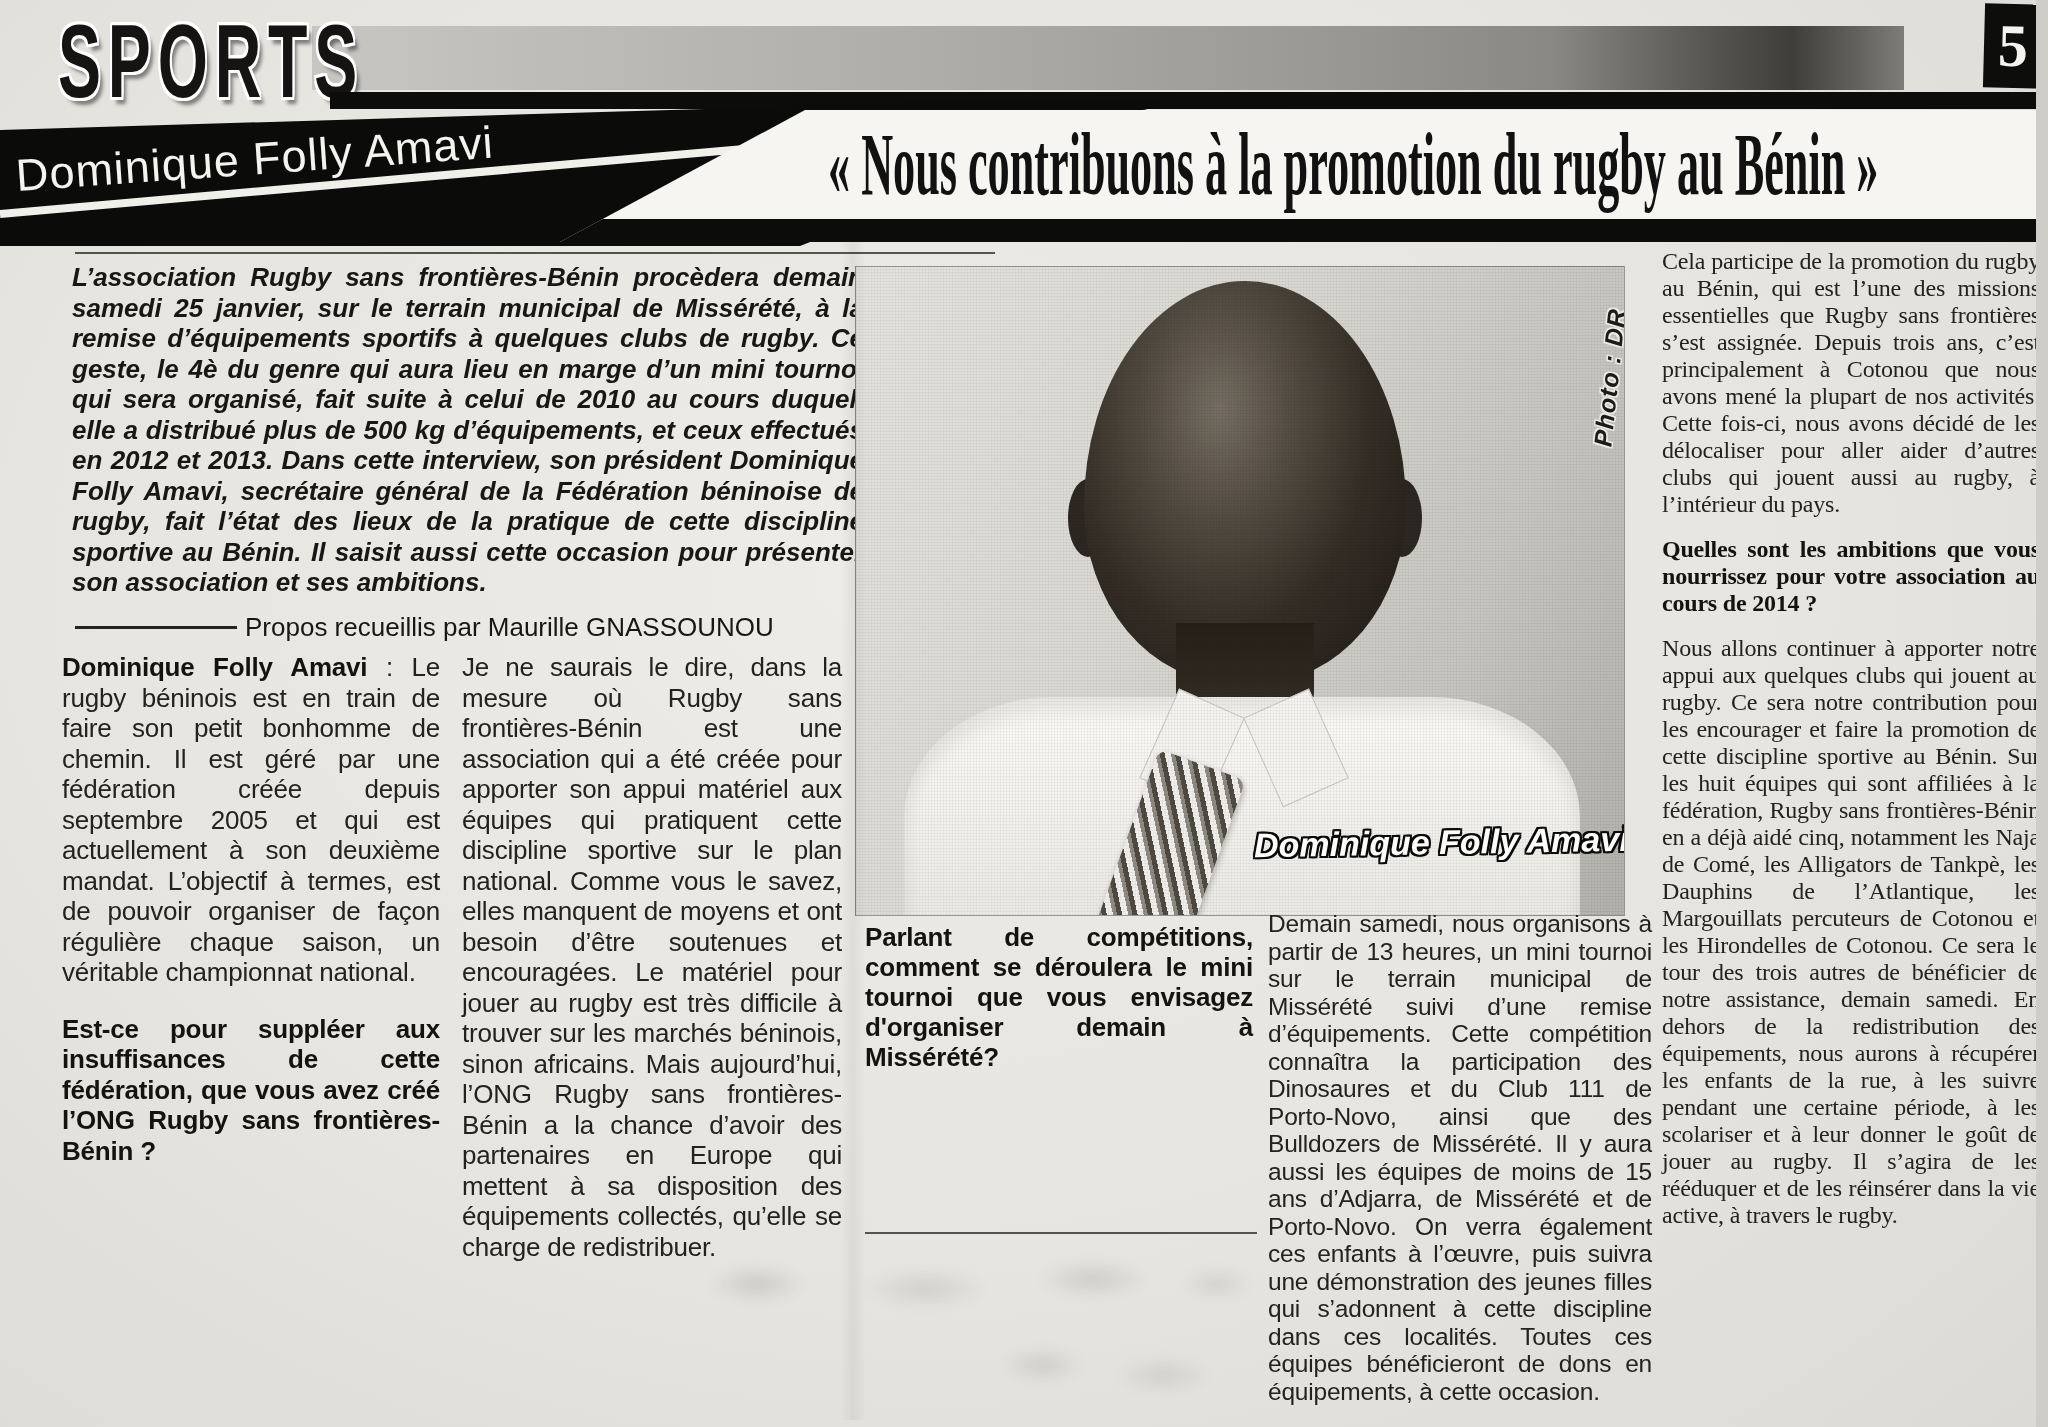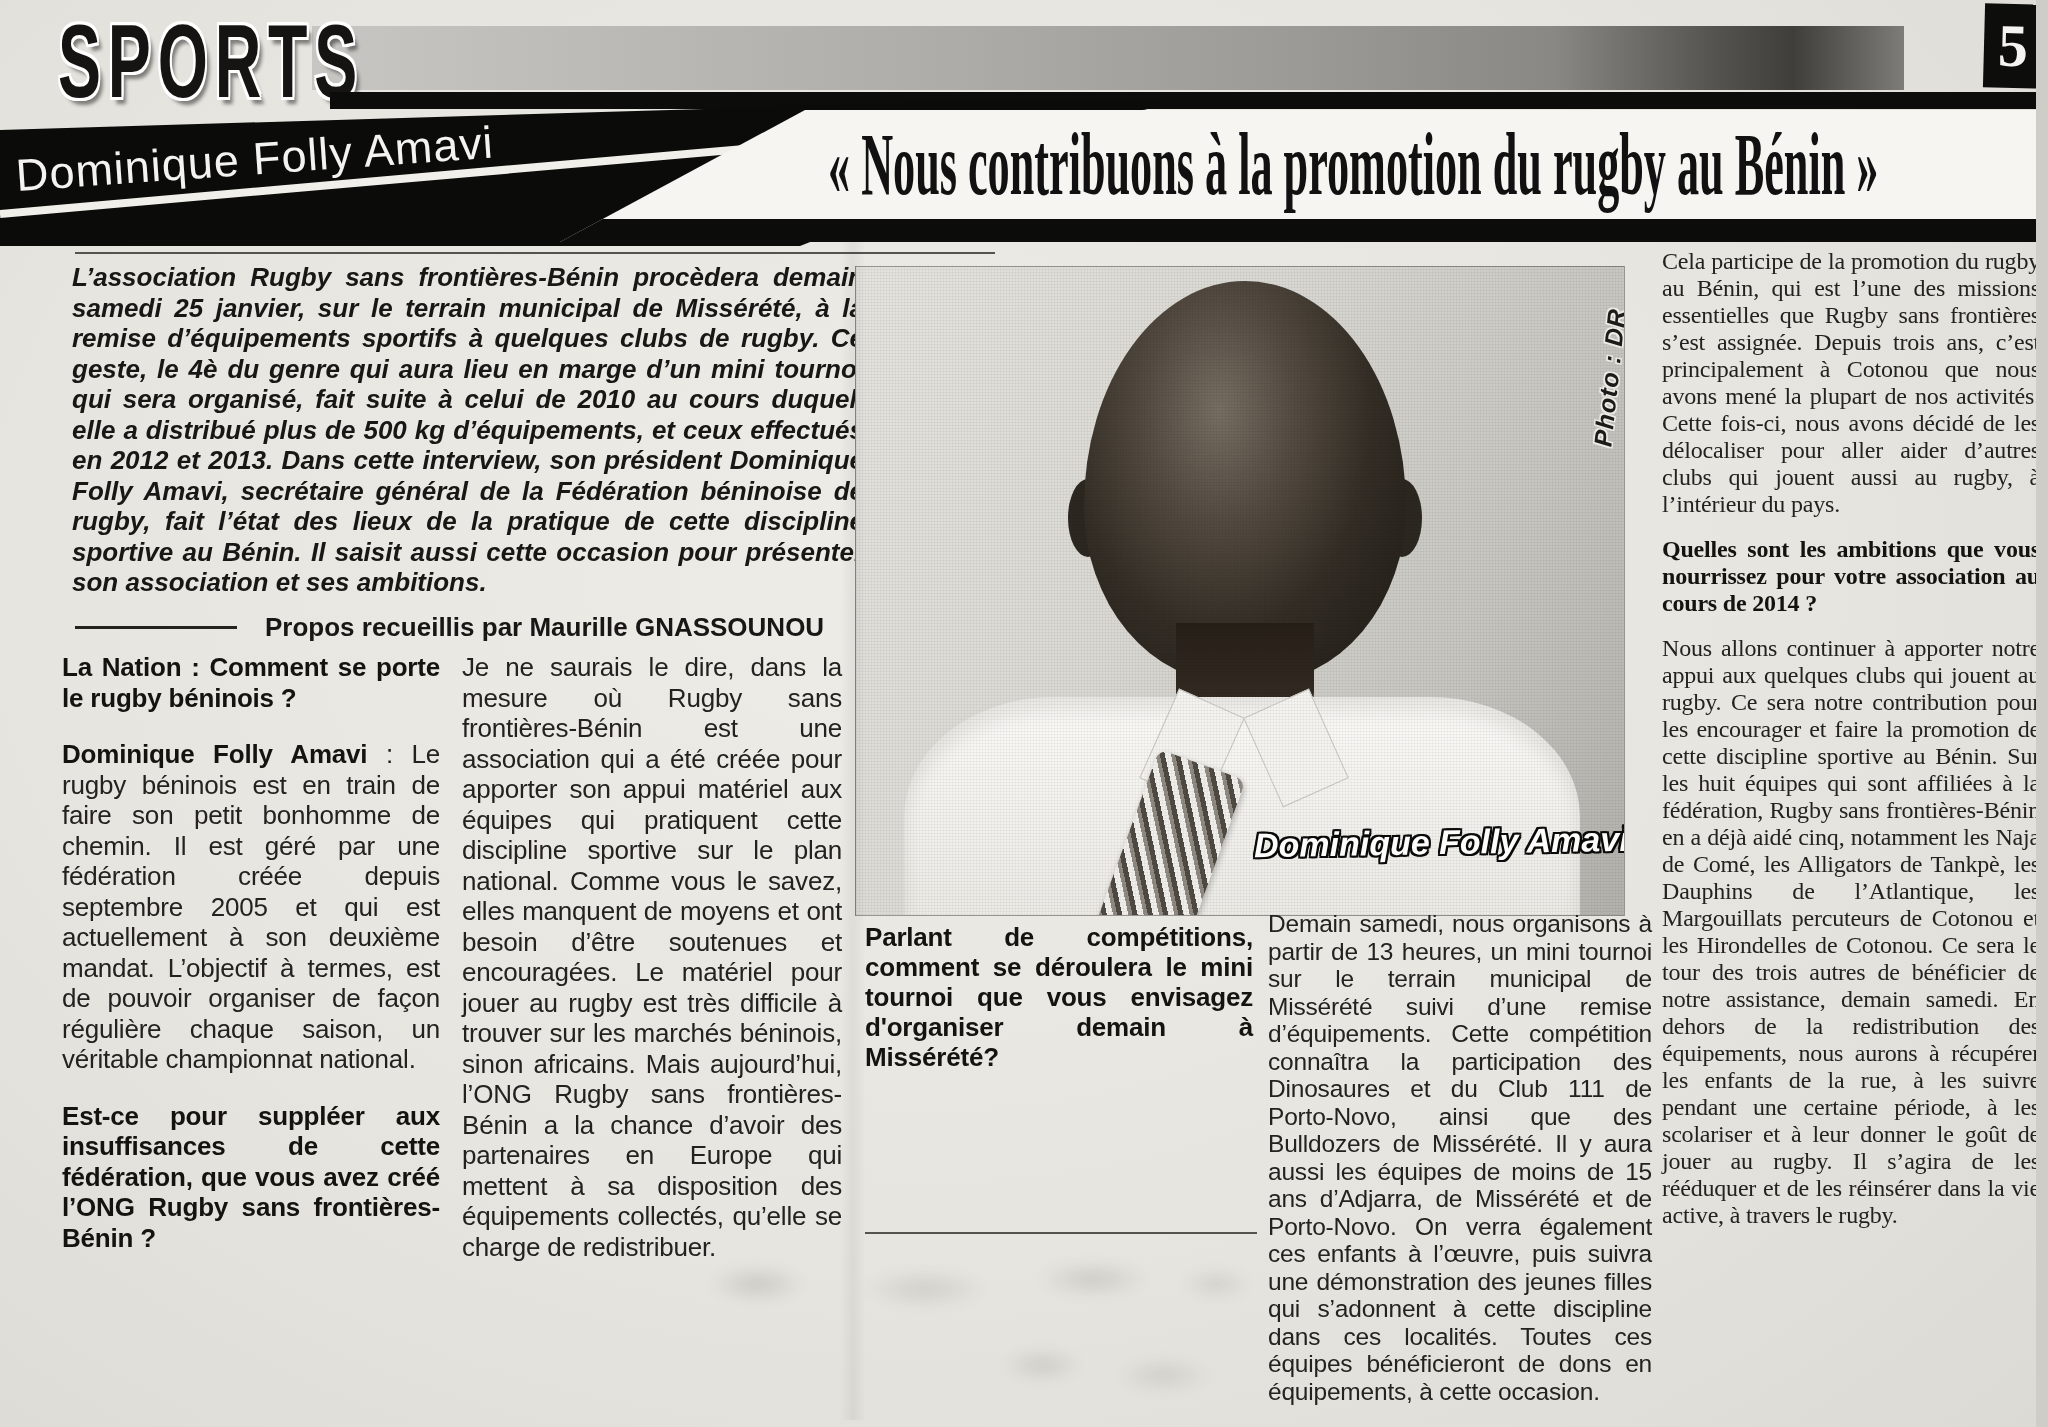--- a/index.html
+++ b/index.html
@@ -54,21 +54,21 @@
   }
   
   .intro-rule{position:absolute;left:75px;top:252px;width:920px;height:2px;background:#55534f;}
   .intro{
     position:absolute;left:72px;top:262px;width:792px;
     font-size:26px;line-height:30.5px;font-weight:bold;font-style:italic;
     text-align:justify;color:#181715;
   }
   .byline{position:absolute;left:75px;top:612px;width:800px;display:flex;align-items:center;}
   .byline .dash{width:162px;height:3px;background:#24231f;margin-right:8px;flex:none;}
-  .byline .byline-text{font-weight:bold;font-size:26px;color:#181715;margin-left:20px;}
+  .byline .byline-text{font-weight:normal;font-size:26px;color:#181715;}
   
   .bodycol{position:absolute;text-align:justify;font-size:26px;line-height:30.5px;color:#232220;letter-spacing:-.2px;}
   .bodycol p{margin:0 0 26px 0;}
   .q{font-weight:bold;color:#141310;}
   .q-inline{font-weight:bold;color:#141310;}
   .col1{left:62px;top:652px;width:378px;}
   .col2{left:462px;top:652px;width:380px;}
   .col3{left:865px;top:922px;width:388px;font-size:26px;line-height:30px;}
   .col4{left:1268px;top:910px;width:384px;font-size:24.5px;line-height:27.5px;}
   .col5{left:1662px;top:248px;width:378px;font-size:24px;line-height:27px;}
@@ -170,21 +170,20 @@
     <div class="shirt"></div>
     <div class="collar-l"></div>
     <div class="collar-r"></div>
     <div class="tie"></div>
     <div class="grain"></div>
     <div class="photo-credit">Photo : DR</div>
     <div class="photo-caption">Dominique Folly Amavi</div>
   </div>
 
   <div class="bodycol col1">
-    <p class="q">La Nation : Comment se porte le rugby béninois ?</p>
     <p><span class="q-inline">Dominique Folly Amavi</span><span> : Le rugby béninois est en train de faire son petit bonhomme de chemin. Il est géré par une fédération créée depuis septembre 2005 et qui est actuellement à son deuxième mandat. L’objectif à termes, est de pouvoir organiser de façon régulière chaque saison, un véritable championnat national.</span></p>
     <p class="q">Est-ce pour suppléer aux insuffisances de cette fédération, que vous avez créé l’ONG Rugby sans frontières-Bénin ?</p>
   </div>
 
   <div class="bodycol col2">
     <p>Je ne saurais le dire, dans la mesure où Rugby sans frontières-Bénin est une association qui a été créée pour apporter son appui matériel aux équipes qui pratiquent cette discipline sportive sur le plan national. Comme vous le savez, elles manquent de moyens et ont besoin d’être soutenues et encouragées. Le matériel pour jouer au rugby est très difficile à trouver sur les marchés béninois, sinon africains. Mais aujourd’hui, l’ONG Rugby sans frontières-Bénin a la chance d’avoir des partenaires en Europe qui mettent à sa disposition des équipements collectés, qu’elle se charge de redistribuer.</p>
   </div>
 
   <div class="bodycol col3">
     <p class="q">Parlant de compétitions, comment se déroulera le mini tournoi que vous envisagez d'organiser demain à Missérété?</p>

